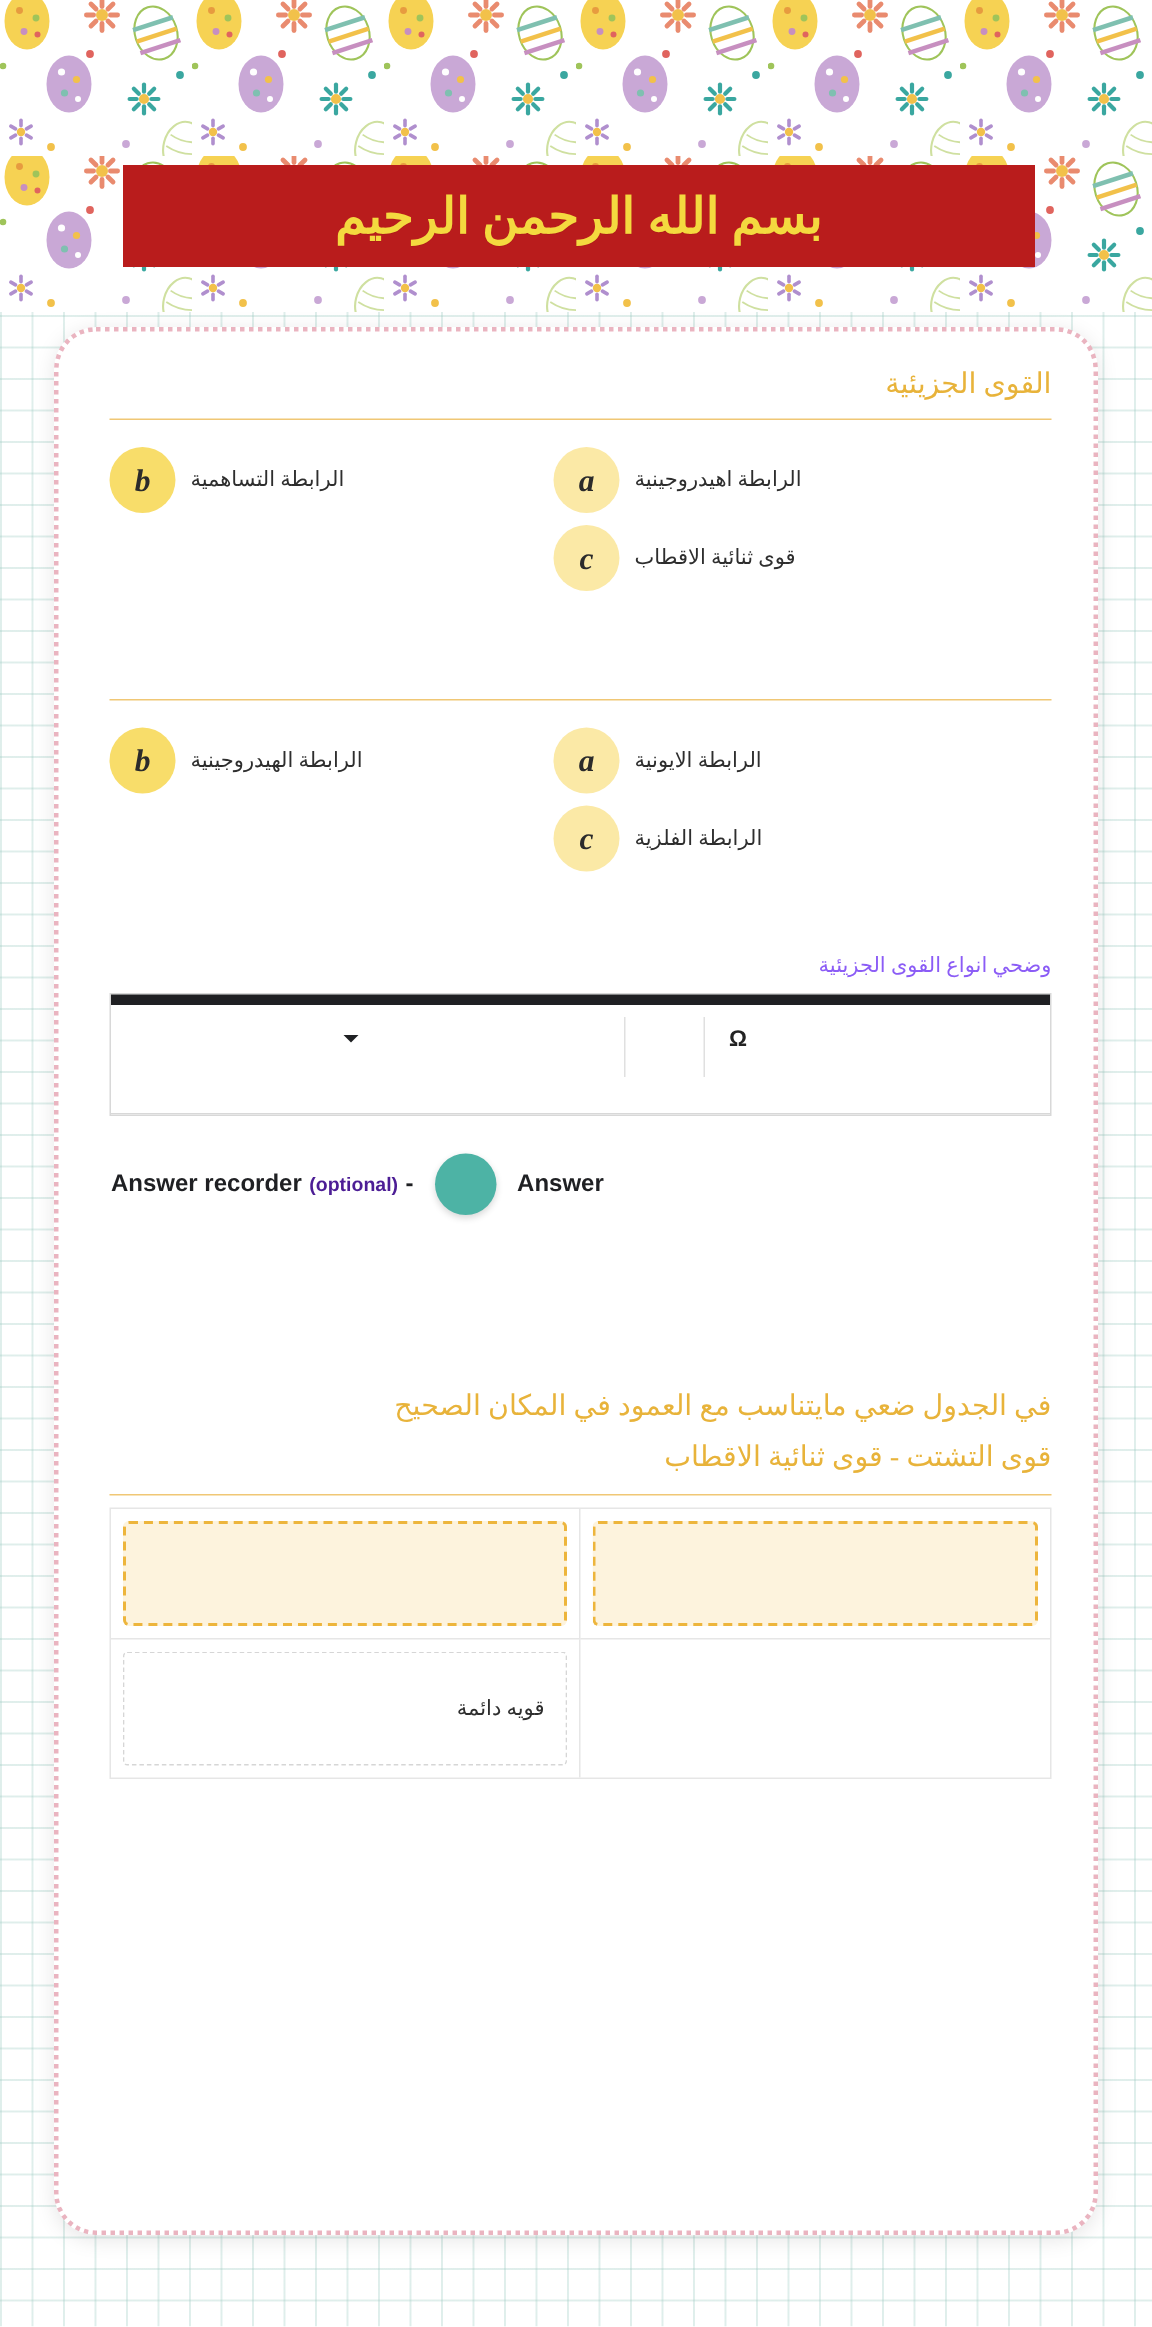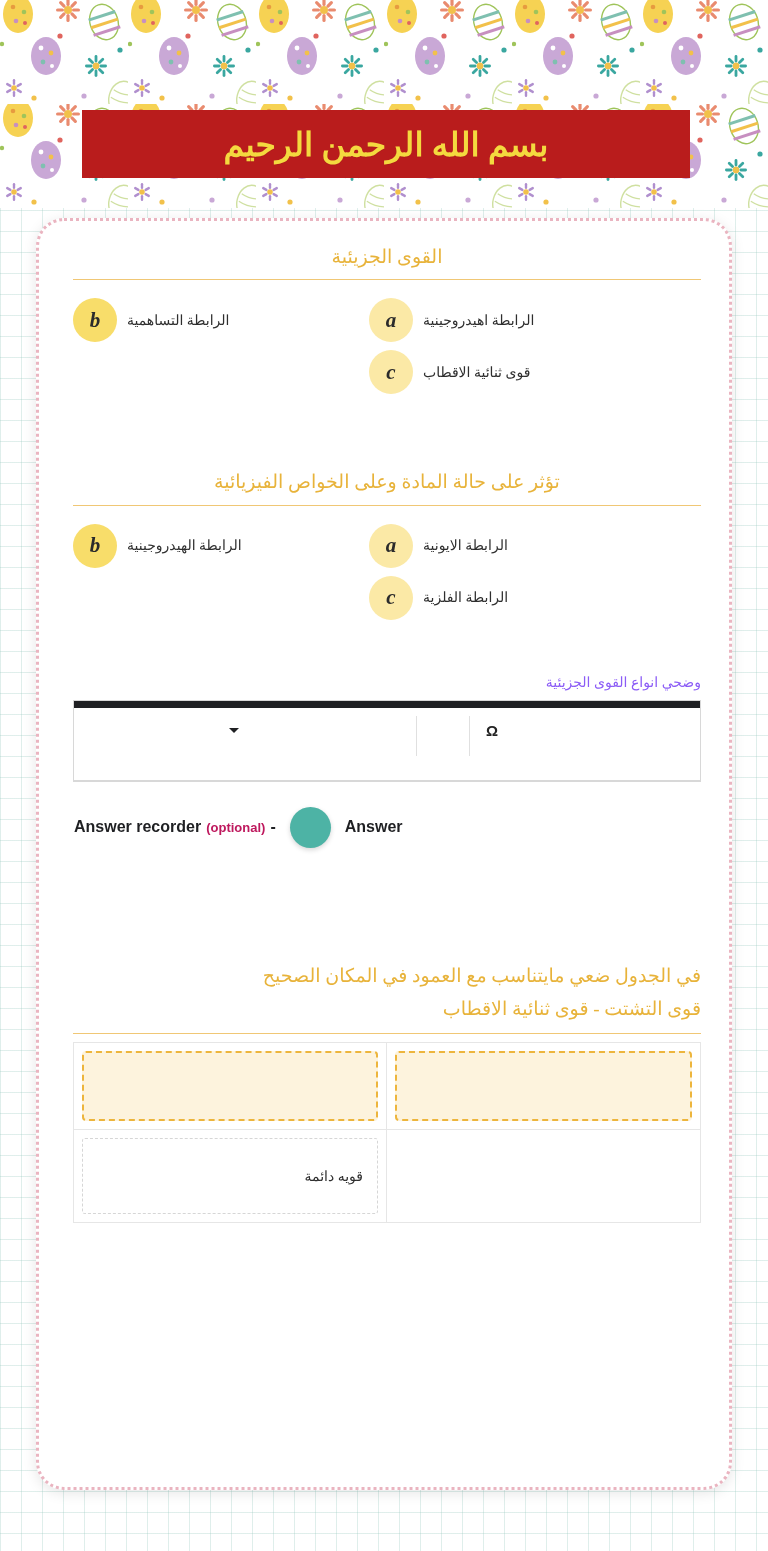--- a/index.html
+++ b/index.html
@@ -83,21 +83,21 @@
   }
 
   
   .q-block { margin-bottom: 4px; }
 
   .q-title {
     color: #e8b33a;
     font-family: "Liberation Serif", serif;
     font-size: 19px;
     direction: rtl;
-    text-align: center;
+    text-align: right;
     line-height: 1.7;
     padding-bottom: 6px;
     letter-spacing: 0.5px;
   }
   .q-rule {
     border: 0;
     border-top: 1px solid #f0c775;
     margin: 0 0 14px 0;
   }
 
@@ -219,21 +219,21 @@
   .rec-strong {
     font-family: "Liberation Sans", sans-serif;
     font-weight: 700;
     font-size: 16px;
     color: #1f2023;
   }
   .rec-optional {
     font-family: "Liberation Sans", sans-serif;
     font-weight: 700;
     font-size: 13px;
-    color: #be185d;
+    color: #4c1d95;
     margin-left: -9px;
   }
   .rec-dash {
     font-family: "Liberation Sans", sans-serif;
     font-weight: 700;
     font-size: 16px;
     color: #1f2023;
     margin-left: -9px;
   }
   .rec-btn {
@@ -425,21 +425,20 @@
             <span class="badge badge-pale">c</span>
             <span class="opt-label">قوى ثنائية الاقطاب</span>
           </div>
         </div>
       </div>
     </section>
 
     <div class="spacer-lg"></div>
 
     <section class="q-block">
-      <div class="q-title">تؤثر على حالة المادة وعلى الخواص الفيزيائية</div>
       <hr class="q-rule">
       <div class="opts">
         <div class="opt-row">
           <div class="opt opt-b">
             <span class="badge badge-strong">b</span>
             <span class="opt-label">الرابطة الهيدروجينية</span>
           </div>
           <div class="opt opt-a">
             <span class="badge badge-pale">a</span>
             <span class="opt-label">الرابطة الايونية</span>

